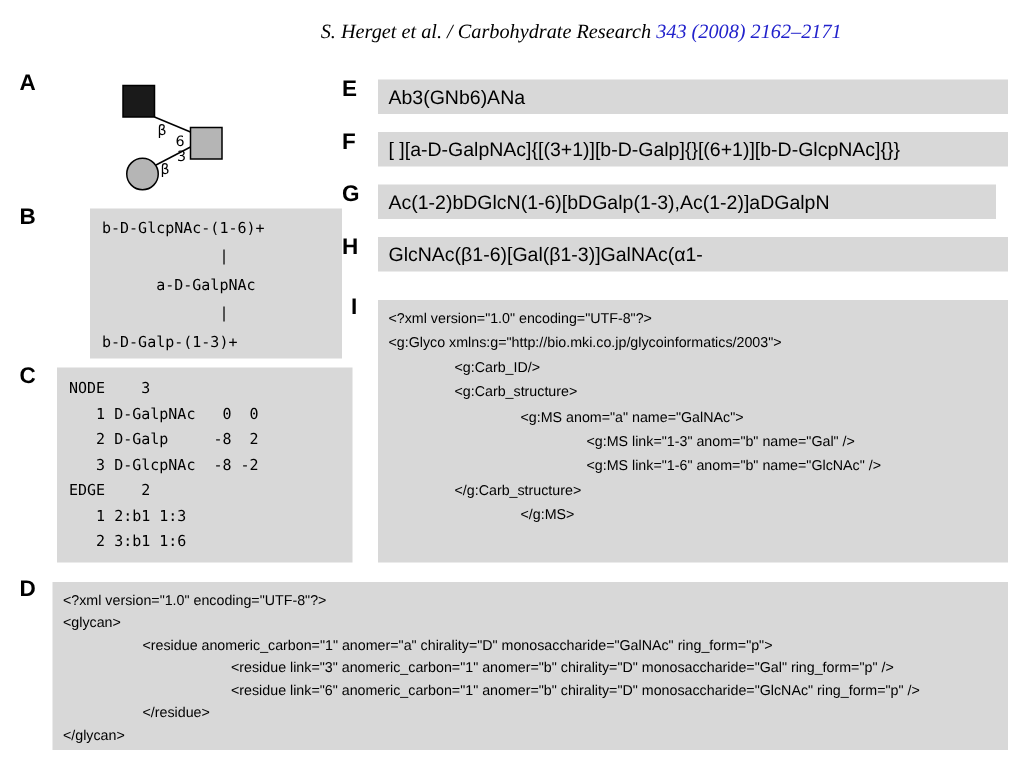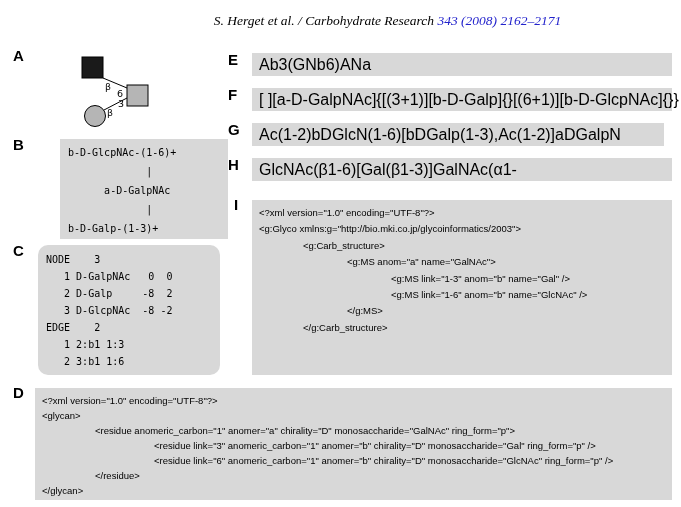--- a/index.html
+++ b/index.html
@@ -9,21 +9,21 @@
 
   .header { position:absolute; top:13px; left:0; width:100%; text-align:center;
             font-family:"Liberation Serif", serif; font-style:italic; font-size:13.5px; color:#000;margin-left:47px; }
   .header .link { color:var(--link-blue,#2323cc); }
 
   .panel-label { position:absolute; font-weight:bold; font-size:15px; color:#000;
                  font-family:"Liberation Sans", sans-serif; }
 
   .box { position:absolute; background:var(--box-bg,#d8d8d8); }
 
-  .single { display:flex; align-items:center; padding:0 7px; font-size:16px; color:#000;
+  .single { display:flex; align-items:center; padding:0 7px; font-size:13px; color:#000;
             white-space:pre; }
 
   .mono { font-family:"DejaVu Sans Mono", monospace; font-size:10px; color:#000; }
   .mono .ln { white-space:pre; padding-left:8px; }
   .box-b .ln { line-height:19px; } .box-b { padding-top:4px;margin-left:22px; }
   .box-c .ln { line-height:17px; } .box-c { padding-top:6px; }
 
   .code { font-family:"Liberation Sans", sans-serif; font-size:9.5px; color:#000; }
   .code .ln { white-space:pre; }
   .box-i { padding-top:5px; }
@@ -66,21 +66,21 @@
   <div class="panel-label" style="left:13px; top:136px;">B</div>
   <div class="box mono box-b" style="left:38px; top:139px; width:168px; height:100px;">
     <div class="ln">b-D-GlcpNAc-(1-6)+</div>
     <div class="ln">             |</div>
     <div class="ln">      a-D-GalpNAc</div>
     <div class="ln">             |</div>
     <div class="ln">b-D-Galp-(1-3)+</div>
   </div>
 
   <div class="panel-label" style="left:13px; top:242px;">C</div>
-  <div class="box mono box-c" style="left:38px; top:245px; width:182px; height:130px;border-radius:10px;">
+  <div class="box mono box-c" style="left:38px; top:245px; width:197px; height:130px;">
     <div class="ln">NODE    3</div>
     <div class="ln">   1 D-GalpNAc   0  0</div>
     <div class="ln">   2 D-Galp     -8  2</div>
     <div class="ln">   3 D-GlcpNAc  -8 -2</div>
     <div class="ln">EDGE    2</div>
     <div class="ln">   1 2:b1 1:3</div>
     <div class="ln">   2 3:b1 1:6</div>
   </div>
 
   <div class="panel-label" style="left:228px; top:51px;">E</div>
@@ -100,26 +100,27 @@
 
   <div class="panel-label" style="left:228px; top:156px;">H</div>
   <div class="box single" style="left:252px; top:158px; width:420px; height:23px;">
     <span>GlcNAc(β1-6)[Gal(β1-3)]GalNAc(α1-</span>
   </div>
 
   <div class="panel-label" style="left:234px; top:196px;">I</div>
   <div class="box code box-i" style="left:252px; top:200px; width:420px; height:175px;">
     <div class="ln i0">&lt;?xml version="1.0" encoding="UTF-8"?&gt;</div>
     <div class="ln i0">&lt;g:Glyco xmlns:g="http://bio.mki.co.jp/glycoinformatics/2003"&gt;</div>
+    <div class="ln i1">&lt;g:Carb_ID/&gt;</div>
     <div class="ln i1">&lt;g:Carb_structure&gt;</div>
     <div class="ln i2">&lt;g:MS anom="a" name="GalNAc"&gt;</div>
     <div class="ln i3">&lt;g:MS link="1-3" anom="b" name="Gal" /&gt;</div>
     <div class="ln i3">&lt;g:MS link="1-6" anom="b" name="GlcNAc" /&gt;</div>
+    <div class="ln i1">&lt;/g:Carb_structure&gt;</div>
     <div class="ln i2">&lt;/g:MS&gt;</div>
-    <div class="ln i1">&lt;/g:Carb_structure&gt;</div>
   </div>
 
   <div class="panel-label" style="left:13px; top:384px;">D</div>
   <div class="box code box-d" style="left:35px; top:388px; width:637px; height:112px;">
     <div class="ln d0">&lt;?xml version="1.0" encoding="UTF-8"?&gt;</div>
     <div class="ln d0">&lt;glycan&gt;</div>
     <div class="ln d1">&lt;residue anomeric_carbon="1" anomer="a" chirality="D" monosaccharide="GalNAc" ring_form="p"&gt;</div>
     <div class="ln d2">&lt;residue link="3" anomeric_carbon="1" anomer="b" chirality="D" monosaccharide="Gal" ring_form="p" /&gt;</div>
     <div class="ln d2">&lt;residue link="6" anomeric_carbon="1" anomer="b" chirality="D" monosaccharide="GlcNAc" ring_form="p" /&gt;</div>
     <div class="ln d1">&lt;/residue&gt;</div>

